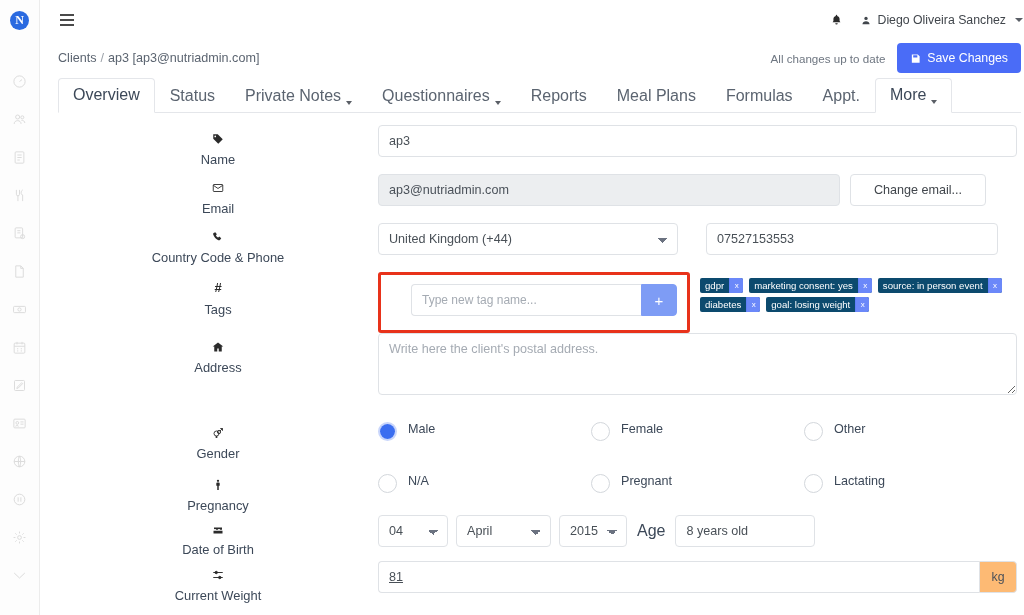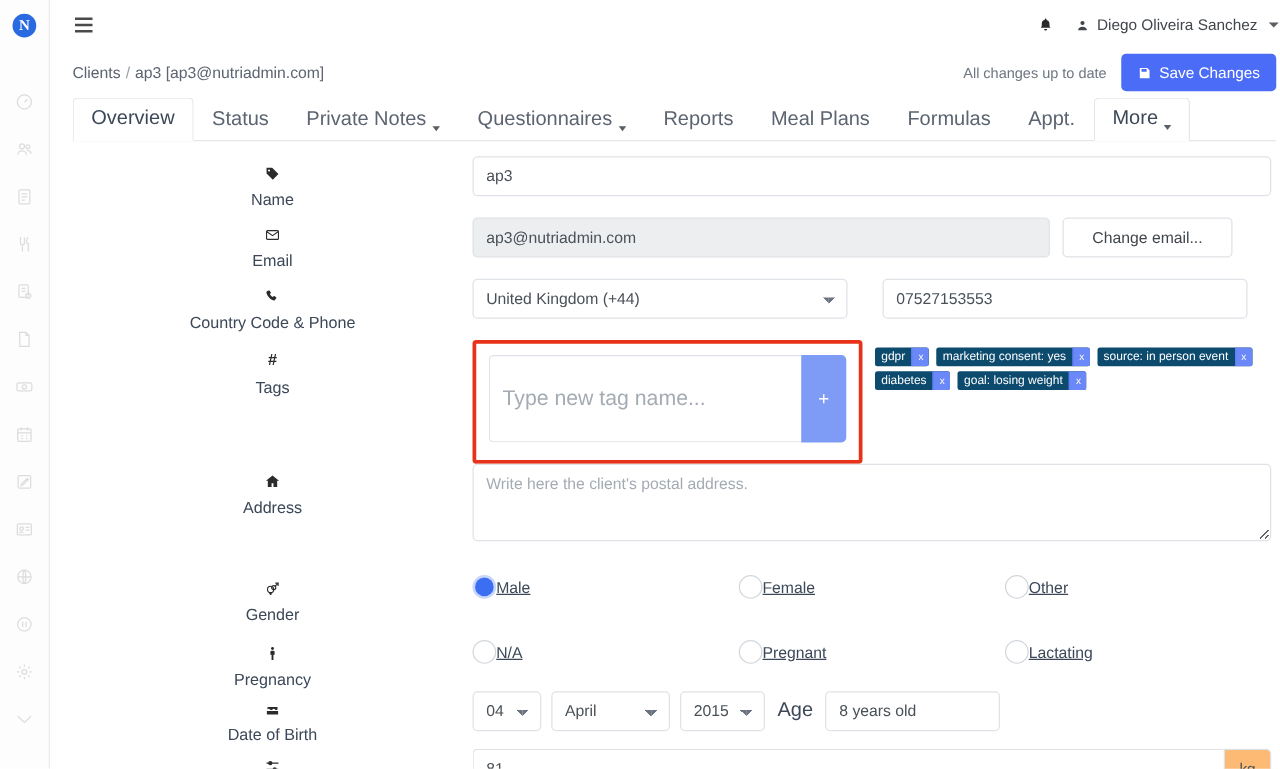--- a/index.html
+++ b/index.html
@@ -136,41 +136,41 @@
 
   
   .tags-row { align-items: flex-start; }
   .tag-highlight {
     border: 3px solid #e8321a; border-radius: 3px;
     padding: 9px 10px 14px 10px; width: 312px;
   }
   .tag-input-group { display: flex; width: 100%; }
   .tag-input-group input {
     flex: 1; border-radius: 4px 0 0 4px; border-right: none;
-    font-size: 17px; padding: 24px 10px;
+    font-size: 12px; padding: 8px 10px; margin-left: 20px;
   }
   .tag-add {
     width: 36px; background: #7e9cf5; border: 1px solid #7e9cf5;
     border-radius: 0 4px 4px 0; color: #fff; font-size: 15px;
     display: flex; align-items: center; justify-content: center; cursor: pointer;
   }
   .tag-cloud { display: flex; flex-wrap: wrap; gap: 4px 6px; width: 310px; padding-top: 6px; }
   .tag {
     background: #0c4a6e; color: #fff; font-size: 9.6px; border-radius: 2px;
     display: inline-flex; align-items: stretch; overflow: hidden; height: 15px;
   }
   .tag .tname { padding: 0 5px; display: flex; align-items: center; white-space: nowrap; }
   .tag .tx {
     width: 14px; display: flex; align-items: center; justify-content: center;
     background: #6b88f9; border-left: 1px solid #5f7ef8; font-size: 8px; cursor: pointer;
   }
 
   
   .radio-grid { display: flex; width: 100%; }
-  .radio-cell { display: flex; align-items: center; width: 213px; padding-top: 3px; text-decoration: underline; }
+  .radio-cell { display: flex; gap: 11px; width: 213px; padding-top: 3px; }
   .radio {
     width: 19px; height: 19px; border-radius: 50%;
     border: 1px solid #d3d7dc; background: #fff; cursor: pointer;
     display: flex; align-items: center; justify-content: center;
   }
   .radio.on { border: 2px solid #c9d6fb; background: #fff; }
   .radio.on::after {
     content: ""; width: 15px; height: 15px; border-radius: 50%; background: #3b6ef0;
   }
   .radio-cell label { font-size: 12.6px; color: #3c4858; cursor: pointer; }
@@ -527,21 +527,21 @@
         <div class="lbl">
           <span class="ico">
             <svg viewBox="0 0 24 24" fill="currentColor">
                 <path d="M7 2.5v3M12 2.5v3M17 2.5v3M4 9h16v4c-1.3 1.2-2.7 1.2-4 0s-2.7-1.2-4 0-2.7 1.2-4 0-2.7-1.2-4 0V9zM3 15.5h18V21H3z"></path>
               </svg>
           </span>
           <span>Date of Birth</span>
         </div>
         <div class="ctl">
           <div class="dob">
-            <select class="sel" style="width:55px">
+            <select class="sel" style="width:70px">
               <option>04</option>
             </select>
             <select class="sel" style="width:95px">
               <option>April</option>
             </select>
             <select class="sel" style="width:68px">
               <option>2015</option>
             </select>
             <span class="age-lbl">Age</span>
             <input class="tf" type="text" readonly="" style="width: 140px;" value="8 years old">

